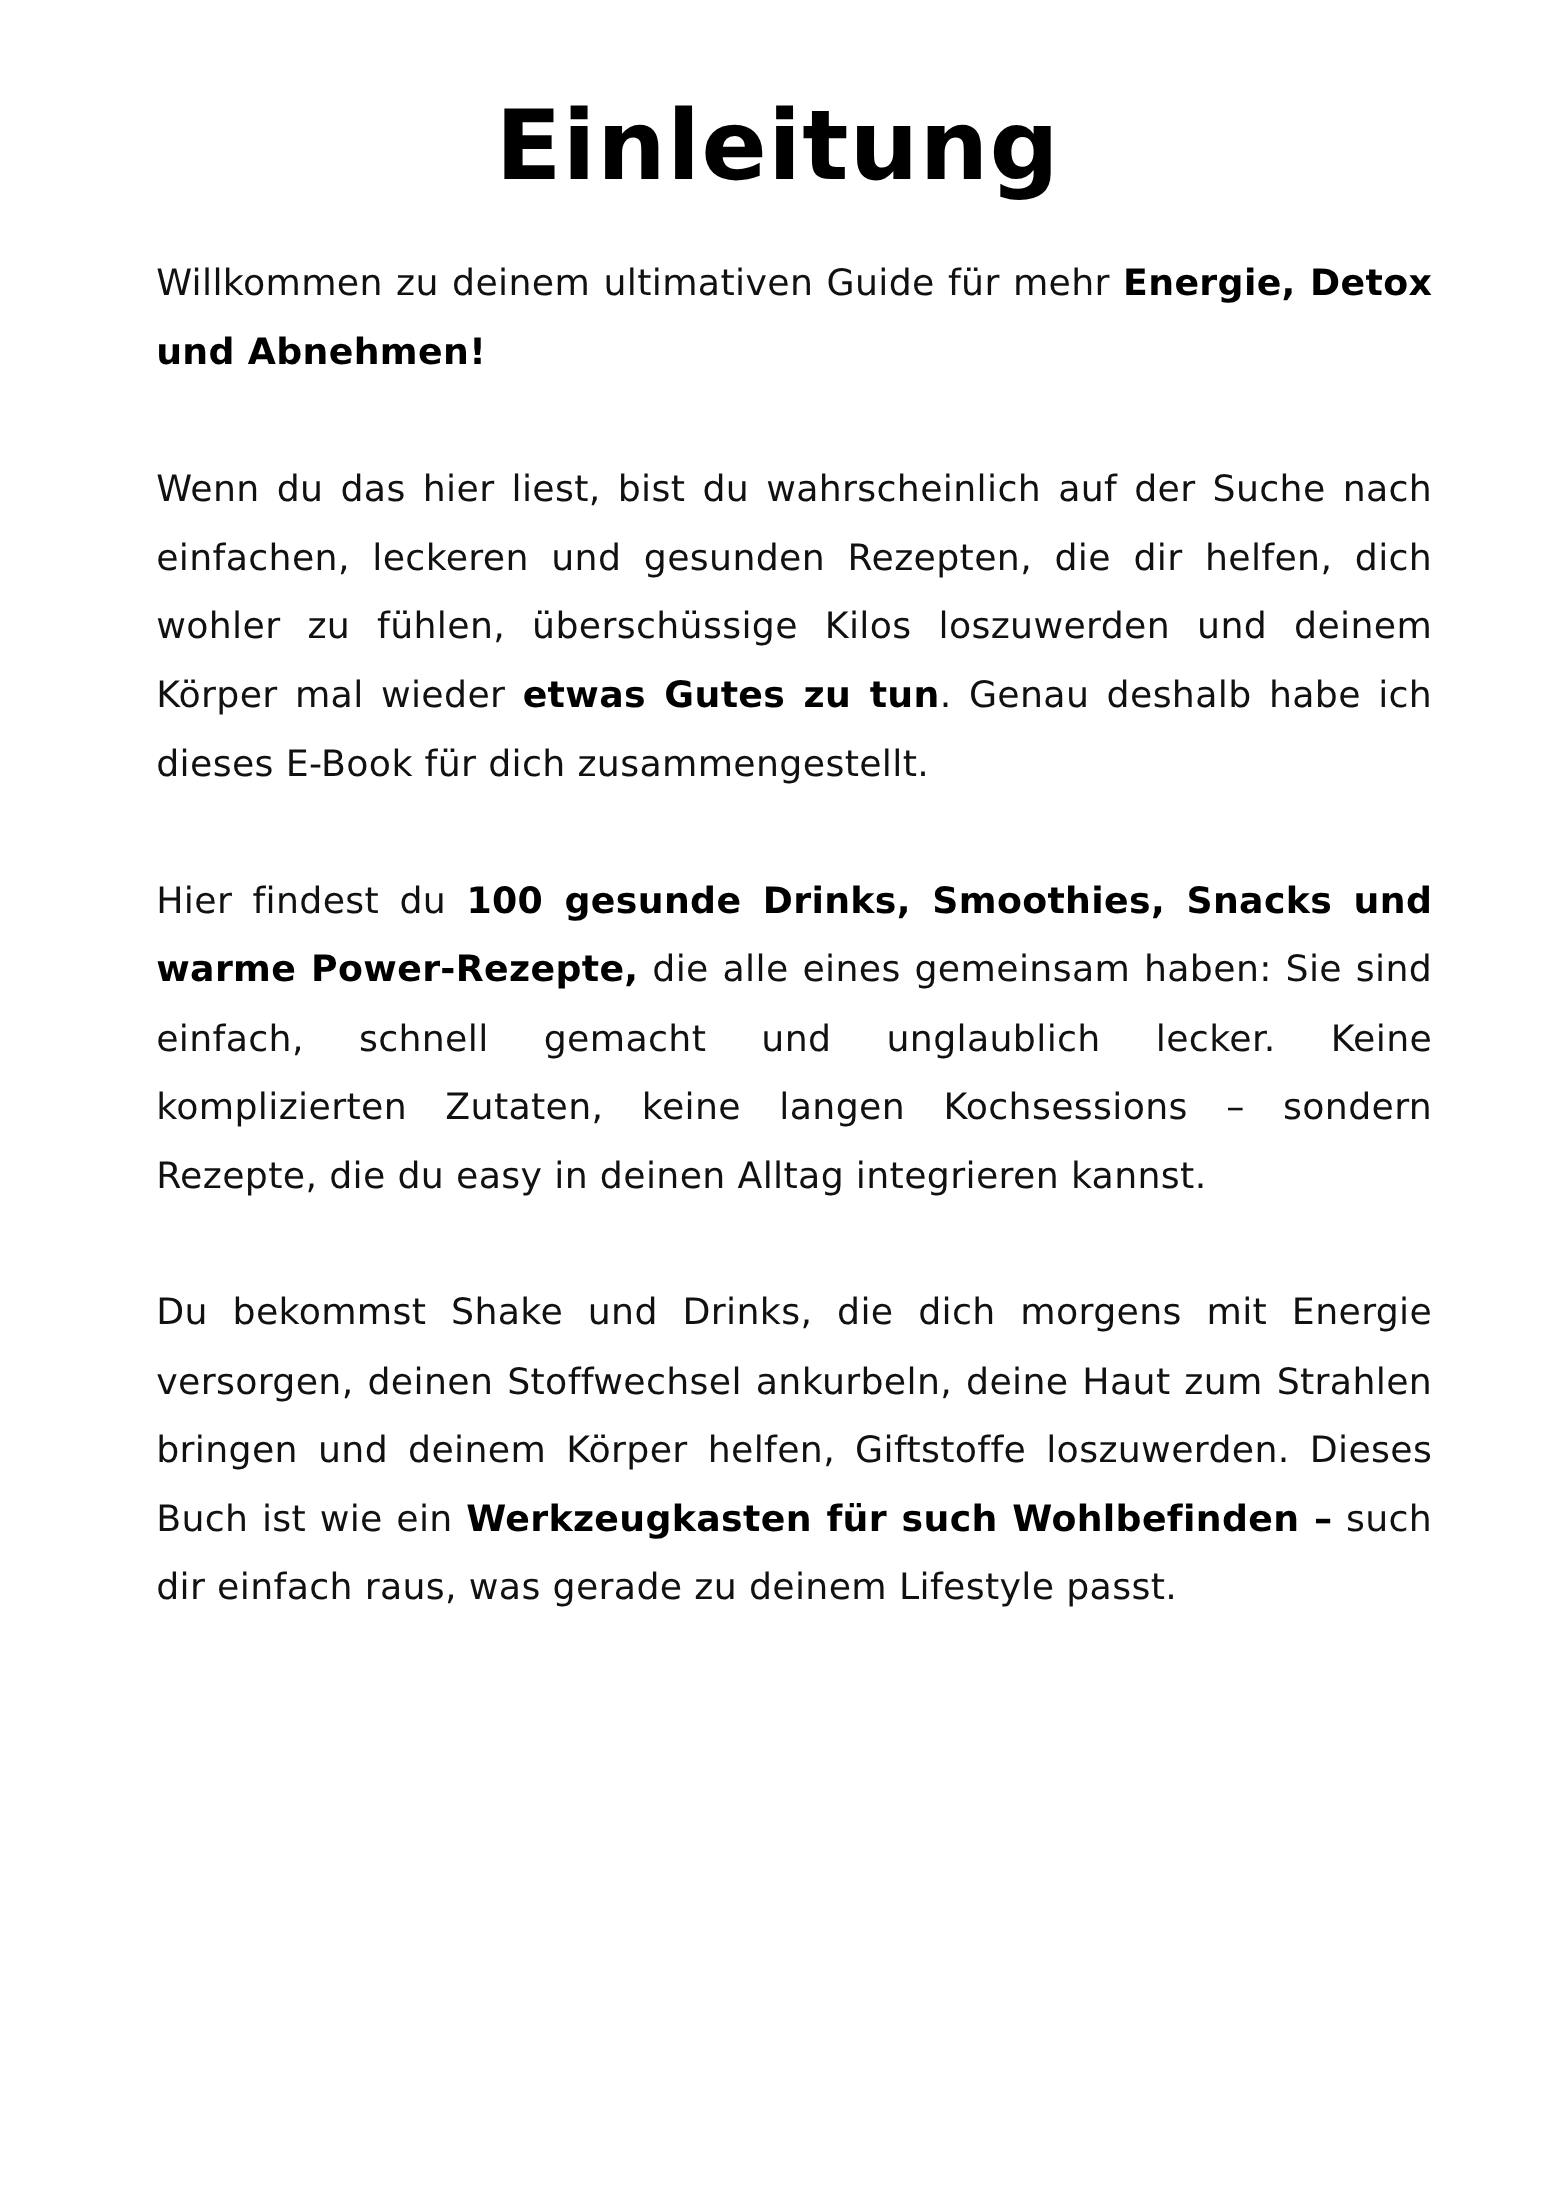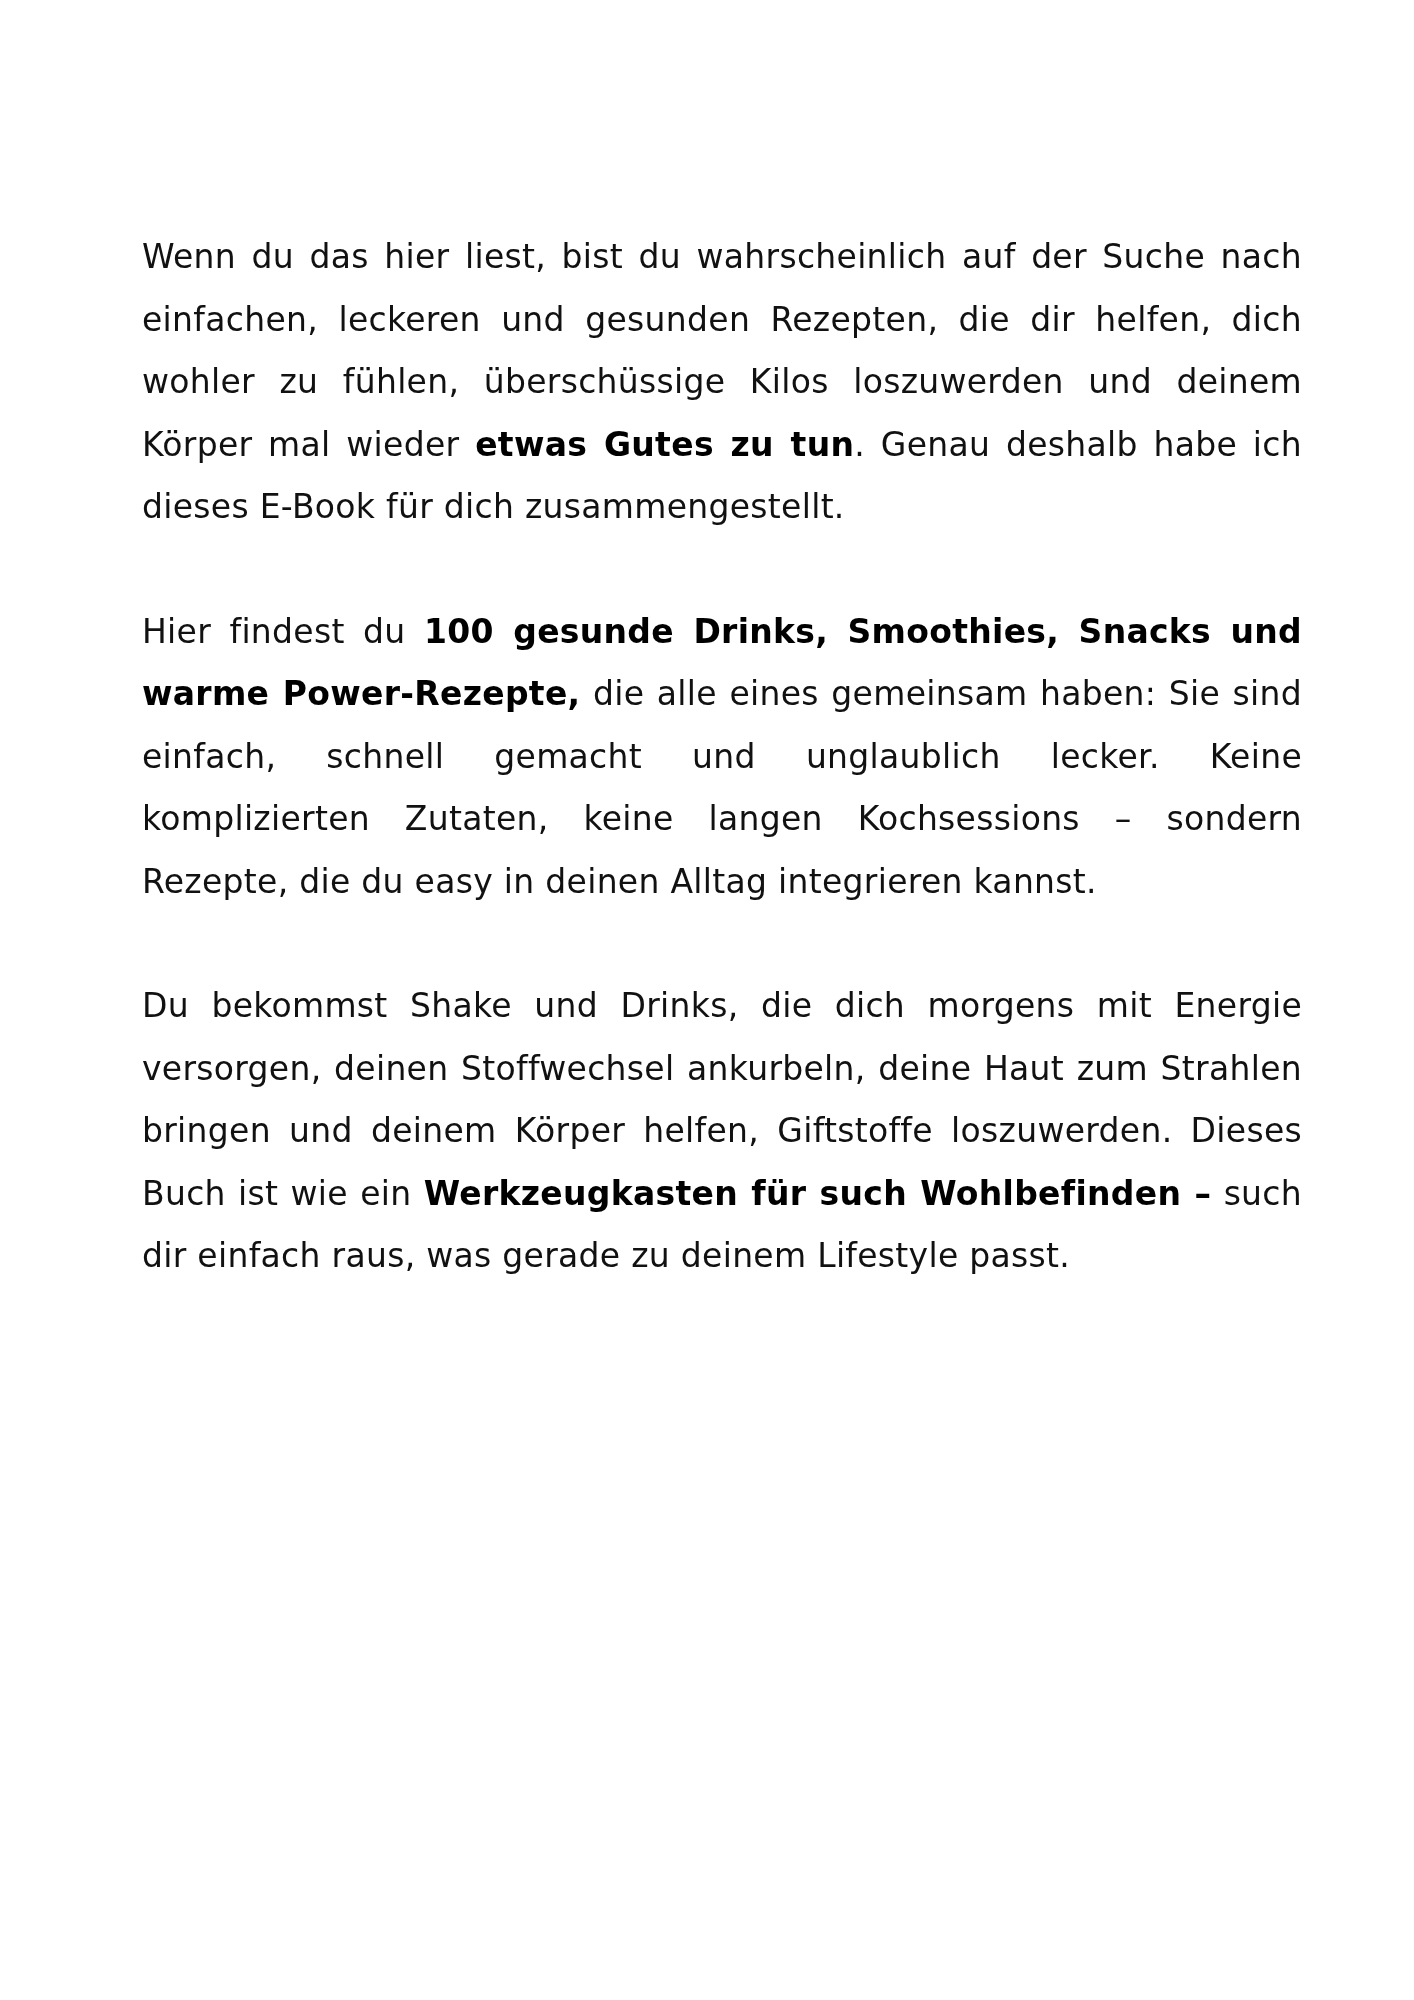--- a/index.html
+++ b/index.html
@@ -61,23 +61,25 @@
       vertical-align: -4px;
       width: 38px;
       height: 34px;
       margin-left: 6px;
     }
   </style>
 </head>
 <body>
 
 <div class="page">
+  <h1 class="title">Einleitung</h1>
 
   <div class="content">
 
+    <p class="para"><span>Willkommen zu deinem ultimativen Guide für mehr </span><span class="b">Energie, Detox und Abnehmen!</span></p>
 
     <p class="para"><span>Wenn du das hier liest, bist du wahrscheinlich auf der Suche nach einfachen, leckeren und gesunden Rezepten, die dir helfen, dich wohler zu fühlen, überschüssige Kilos loszuwerden und deinem Körper mal wieder </span><span class="b">etwas Gutes zu tun</span><span>. Genau deshalb habe ich dieses E-Book für dich zusammengestellt.</span></p>
 
     <p class="para"><span>Hier findest du </span><span class="b">100 gesunde Drinks, Smoothies, Snacks und warme Power-Rezepte,</span><span> die alle eines gemeinsam haben: Sie sind einfach, schnell gemacht und unglaublich lecker. Keine komplizierten Zutaten, keine langen Kochsessions – sondern Rezepte, die du easy in deinen Alltag integrieren kannst.</span></p>
 
     <p class="para"><span>Du bekommst Shake und Drinks, die dich morgens mit Energie versorgen, deinen Stoffwechsel ankurbeln, deine Haut zum Strahlen bringen und deinem Körper helfen, Giftstoffe loszuwerden. Dieses Buch ist wie ein </span><span class="b">Werkzeugkasten für such Wohlbefinden –</span><span> such dir einfach raus, was gerade zu deinem Lifestyle passt.</span></p>
 
 
 
   </div>

